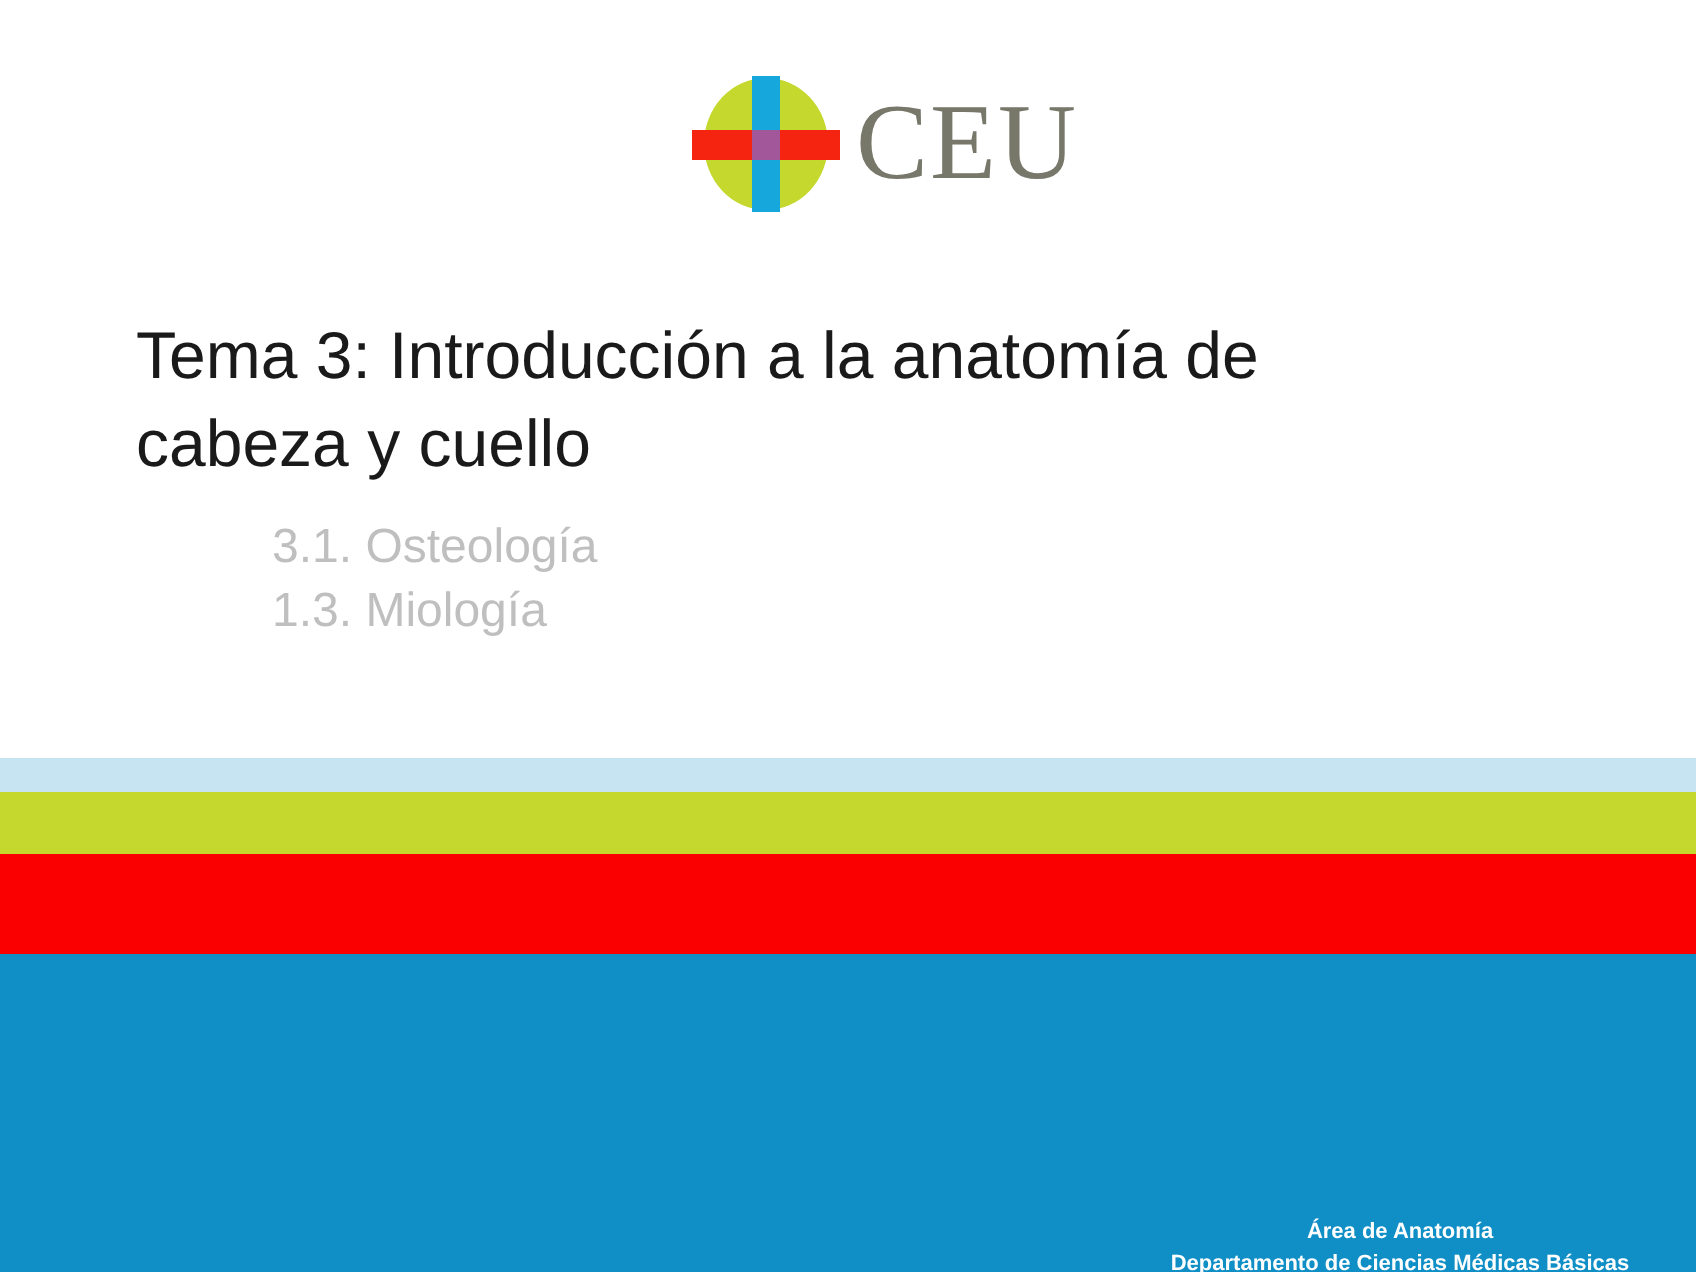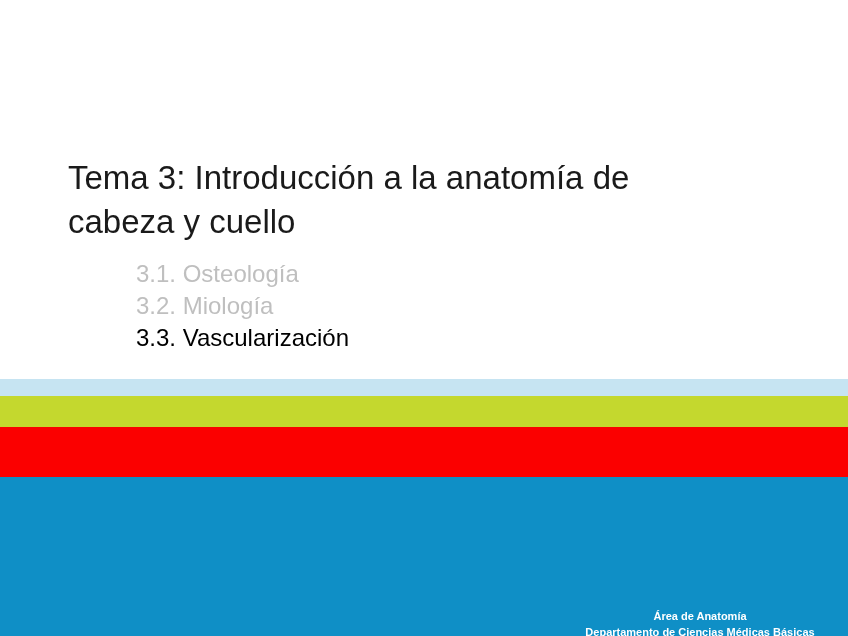--- a/index.html
+++ b/index.html
@@ -139,27 +139,35 @@
     white-space: nowrap;
   }
   #footer-line1 { padding-left: 30px; }
   #footer-line2 { padding-left: 30px; }
 </style>
 </head>
 <body>
 
 <div id="slide">
 
+  <div id="logo-block">
+    <div id="logo-mark">
+      <div id="logo-circle"></div>
+      <div id="logo-hbar"></div>
+      <div id="logo-vbar"></div>
+      <div id="logo-center"></div>
+    </div>
+    <div id="logo-text">CEU</div>
+  </div>
 
   <div id="title">Tema 3: Introducción a la anatomía de cabeza y cuello</div>
 
   <ul id="outline">
     <li class="dim">3.1. Osteología</li>
-    <li class="dim">3.2. Miología</li>
-    <li>3.3. Vascularización</li>
+    <li class="dim">1.3. Miología</li>
   </ul>
 
   <div class="band" id="band-lightblue"></div>
   <div class="band" id="band-green"></div>
   <div class="band" id="band-red"></div>
   <div class="band" id="band-blue"></div>
 
   <div id="footer">
     <span class="line" id="footer-line1">Área de Anatomía</span>
     <span class="line" id="footer-line2">Departamento de Ciencias Médicas Básicas</span>

